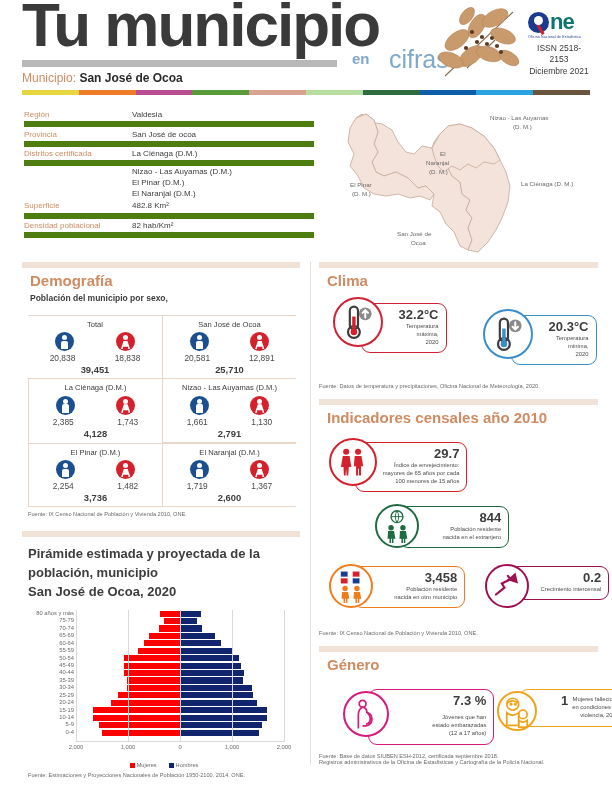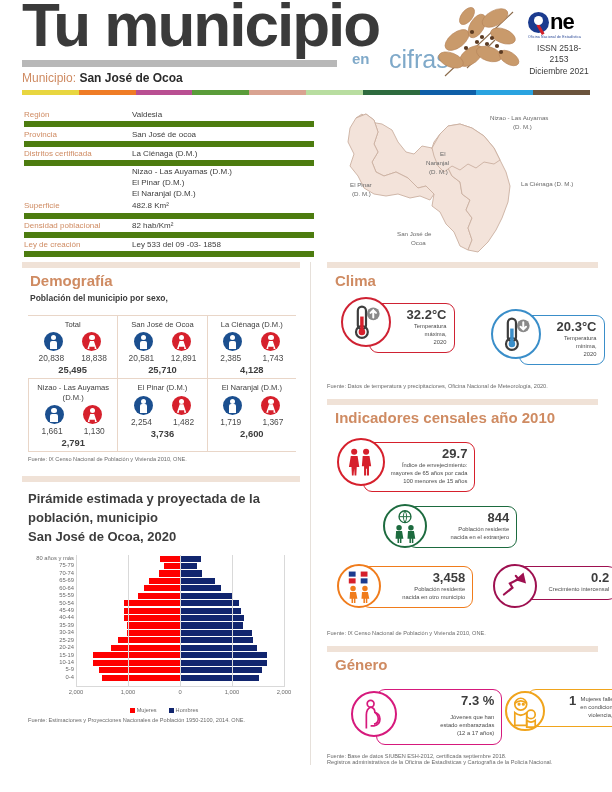--- a/index.html
+++ b/index.html
@@ -49,21 +49,21 @@
   }
   .one-circle:after {
     content:''; position:absolute; left:6px; top:4px;
     width:9px; height:9px; border-radius:50%;
     background:#ffffff;
   }
   .one-circle:before {
     content:''; position:absolute; left:11px; top:12px;
     width: 3px; height: 11px; background:#d32027; transform: rotate(-30deg);
   }
-  .one-ne { font-size: 22px; font-weight: bold; color: #000000; line-height:1; letter-spacing:-1px;}
+  .one-ne { font-size: 22px; font-weight: bold; color: #0f766e; line-height:1; letter-spacing:-1px;}
   .one-sub { font-size: 3.4px; color:#1b3b8f; letter-spacing:0.2px; margin-top:1px;}
   .one-issn { font-size: 8.5px; color:#3a3a3a; text-align:center; margin-top:4px; line-height:1.35;}
 
   
   .strip { position:absolute; left:22px; top:90px; width:568px; height:5px; display:flex; }
   .strip span { flex: 1 1 auto; }
 
   
   .info { position:absolute; left:24px; top:108px; width:290px; font-size:8px;}
   .info-row { display:flex; border-bottom:6px solid #4d7c0f; padding:2.2px 0; }
@@ -80,25 +80,25 @@
   .sect-bar { height:6px; background:#f0e2d7; }
   .sect-title {
     font-size:15px; font-weight:bold; color:#cf8b62; margin:4px 0 0 8px;
   }
   .sect-sub { font-size:8.5px; color:#3d3d3d; margin:4px 0 0 8px; line-height:1.4; font-weight:bold;}
   .source { font-size:5.6px; color:#6a6a6a; }
 
   
   .left-col { position:absolute; left:22px; top:262px; width:278px; }
   .right-col { position:absolute; left:310px; top:262px; width:288px;
-               border-left:1px solid #e6e0da; padding-left:16px;}
+               border-left:1px solid #e6e0da; padding-left:8px;}
 
   
   .demo-tbl { margin:10px 0 0 6px; width:268px; }
-  .demo-grid { display:grid; grid-template-columns: 1fr 1fr 1fr; }
+  .demo-grid { display:grid; grid-template-columns: 1fr 1fr; }
   .demo-cell { border-top:1px solid #e9d6c8; padding-top:2px; position:relative; }
   .demo-cell + .demo-cell { border-left:1px solid #e9d6c8; }
   .demo-cell.bot { border-bottom:1px solid #e9d6c8; }
   .demo-head { text-align:center; font-size:7.6px; color:#3d3d3d; padding:2px 2px 3px; line-height:1.25;}
   .demo-icons { display:flex; justify-content:space-around; align-items:center; padding:0 6px;}
   .ico { width:19px; height:19px; border-radius:50%; position:relative; }
   .ico.m { background:#1b4f8f; }
   .ico.f { background:#d6202c; }
   .ico:before { 
     content:''; position:absolute; left:50%; top:2.8px; width:5.2px; height:5.2px;
@@ -246,24 +246,20 @@
         <div class="info-key"></div>
         <div class="info-val">El Naranjal (D.M.)</div>
       </div>
       <div class="info-row">
         <div class="info-key">Superficie</div>
         <div class="info-val">482.8 Km²</div>
       </div>
       <div class="info-row">
         <div class="info-key">Densidad poblacional</div>
         <div class="info-val">82 hab/Km²</div>
-      </div>
-      <div class="info-row">
-        <div class="info-key">Ley de creación</div>
-        <div class="info-val">Ley 533 del 09 -03- 1858</div>
       </div>
     </div>
 
   <div class="map">
     <svg viewBox="0 0 282 155" preserveAspectRatio="xMidYMid meet">
       <g id="map-shapes" fill="#f3e3da" stroke="#cbb0a0" stroke-width="0.9">
         <path d="M34 16 L44 12 L52 18 L56 30 L52 42 L56 50 L50 60 L54 70 L62 74 L74 70 L86 76 L96 86
                  L104 84 L112 92 L110 104 L118 110 L124 122 L132 130 L138 144 L146 148 L150 138
                  L146 126 L150 116 L144 108 L148 98 L140 92 L138 80 L130 74 L124 62 L116 58
                  L110 46 L100 44 L92 52 L84 50 L76 40 L70 28 L60 22 L48 20 L40 12 Z"></path>
@@ -303,21 +299,21 @@
           <div class="demo-cell">
             <div class="demo-head">Total</div>
             <div class="demo-icons">
               <div class="ico m"></div>
               <div class="ico f"></div>
             </div>
             <div class="demo-nums">
               <span>20,838</span>
               <span>18,838</span>
             </div>
-            <div class="demo-total">25,495</div>
+            <div class="demo-total">39,451</div>
           </div>
           <div class="demo-cell">
             <div class="demo-head">San José de Ocoa</div>
             <div class="demo-icons">
               <div class="ico m"></div>
               <div class="ico f"></div>
             </div>
             <div class="demo-nums">
               <span>20,581</span>
               <span>12,891</span>

